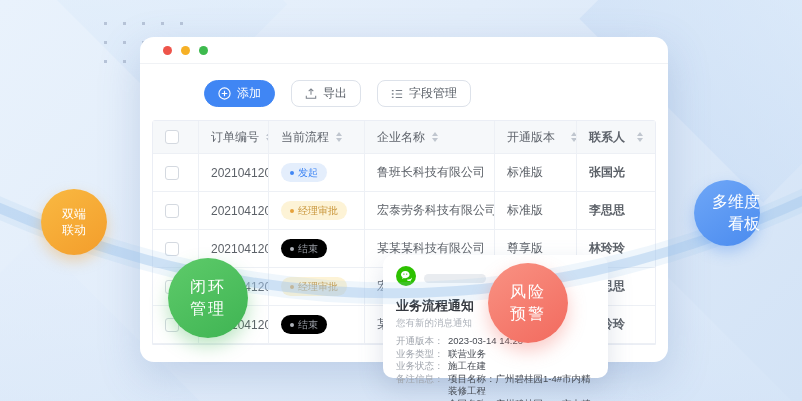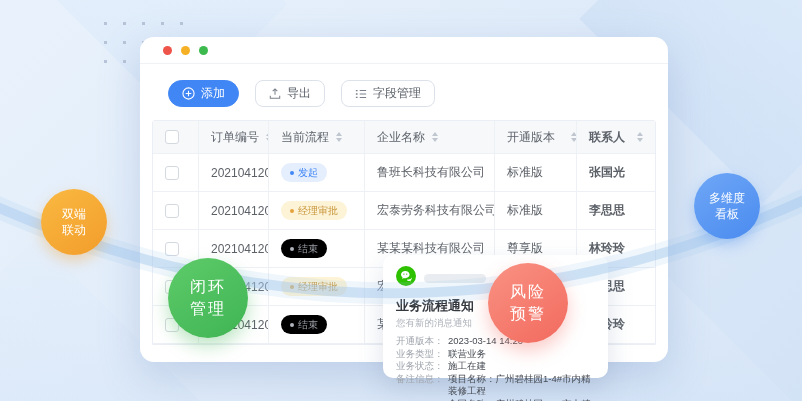--- a/index.html
+++ b/index.html
@@ -34,21 +34,21 @@
   .window {
     position:absolute; left:140px; top:37px; width:528px; height:325px;
     background:#ffffff; border-radius:14px; z-index:2;
     box-shadow:0 14px 40px rgba(90,125,180,.25);
   }
   .titlebar { height:27px; border-bottom:1px solid #f0f2f5; display:flex; align-items:center; padding-left:23px; gap:9px; }
   .tl-dot { width:9px; height:9px; border-radius:50%; }
   .tl-red{ background:#ee544a;} .tl-yellow{ background:#f6b026;} .tl-green{ background:#3dba4e;}
 
   
-  .toolbar { display:flex; align-items:center; gap:16px; padding:16px 0 0 28px; }
+  .toolbar { display:flex; align-items:center; gap:16px; padding:16px 0 0 28px;margin-left:36px; }
   .btn {
     display:inline-flex; align-items:center; gap:6px; height:27px; padding:0 13px;
     border-radius:8px; font-size:12px; cursor:pointer; border:1px solid #dde2ea;
     background:#fff; color:#5a6068;
   }
   .btn-primary { background:#4086f4; border-color:#4086f4; color:#fff; border-radius:15px; }
   .btn svg { display:block; }
 
   
   .table { margin:13px 12px 0 12px; border:1px solid #ebeef5; border-radius:3px 3px 0 0; font-size:12px; }
@@ -74,22 +74,22 @@
 
   
   .bubble { position:absolute; border-radius:50%; display:flex; flex-direction:column; align-items:center;
             justify-content:center; color:#fff; text-align:center; z-index:8; line-height:1.35; }
   .bubble-orange { left:41px; top:189px; width:66px; height:66px; font-size:12px;
     background:linear-gradient(145deg,#f9b942,#f39d2b); box-shadow:0 6px 14px rgba(243,157,43,.35); }
   .bubble-green { left:168px; top:258px; width:80px; height:80px; font-size:16px; letter-spacing:2px;
     background:linear-gradient(145deg,#5ecb6a,#3fb453); box-shadow:0 8px 18px rgba(63,180,83,.35); }
   .bubble-red { left:488px; top:263px; width:80px; height:80px; font-size:16px; letter-spacing:2px;
     background:linear-gradient(145deg,#f99283,#f26a5e); box-shadow:0 8px 18px rgba(242,106,94,.35); z-index:9; }
-  .bubble-blue { left:694px; top:173px; width:66px; height:66px; font-size:12px;
-    background:linear-gradient(145deg,#6fa7f7,#4a8bef); box-shadow:0 6px 14px rgba(74,139,239,.35); }
+  .bubble-blue { left:694px; top:180px; width:66px; height:66px; font-size:16px;
+    background:linear-gradient(145deg,#6fa7f7,#4a8bef); box-shadow:0 6px 14px rgba(74,139,239,.35);align-items:flex-end; }
 
   
   .notif {
     position:absolute; left:383px; top:255px; width:225px; height:123px; background:#fff;
     border-radius:10px; z-index:5; box-shadow:0 10px 26px rgba(90,110,150,.20); padding:11px 13px 0 13px;
   }
   .notif-head { display:flex; align-items:center; gap:8px; }
   .pill { width:62px; height:9px; border-radius:5px; background:#e9ecf0; }
   .notif-title { font-size:13px; font-weight:bold; color:#34383f; margin-top:7px; }
   .notif-sub { font-size:9.5px; color:#aeb3bb; margin-top:2px; }

